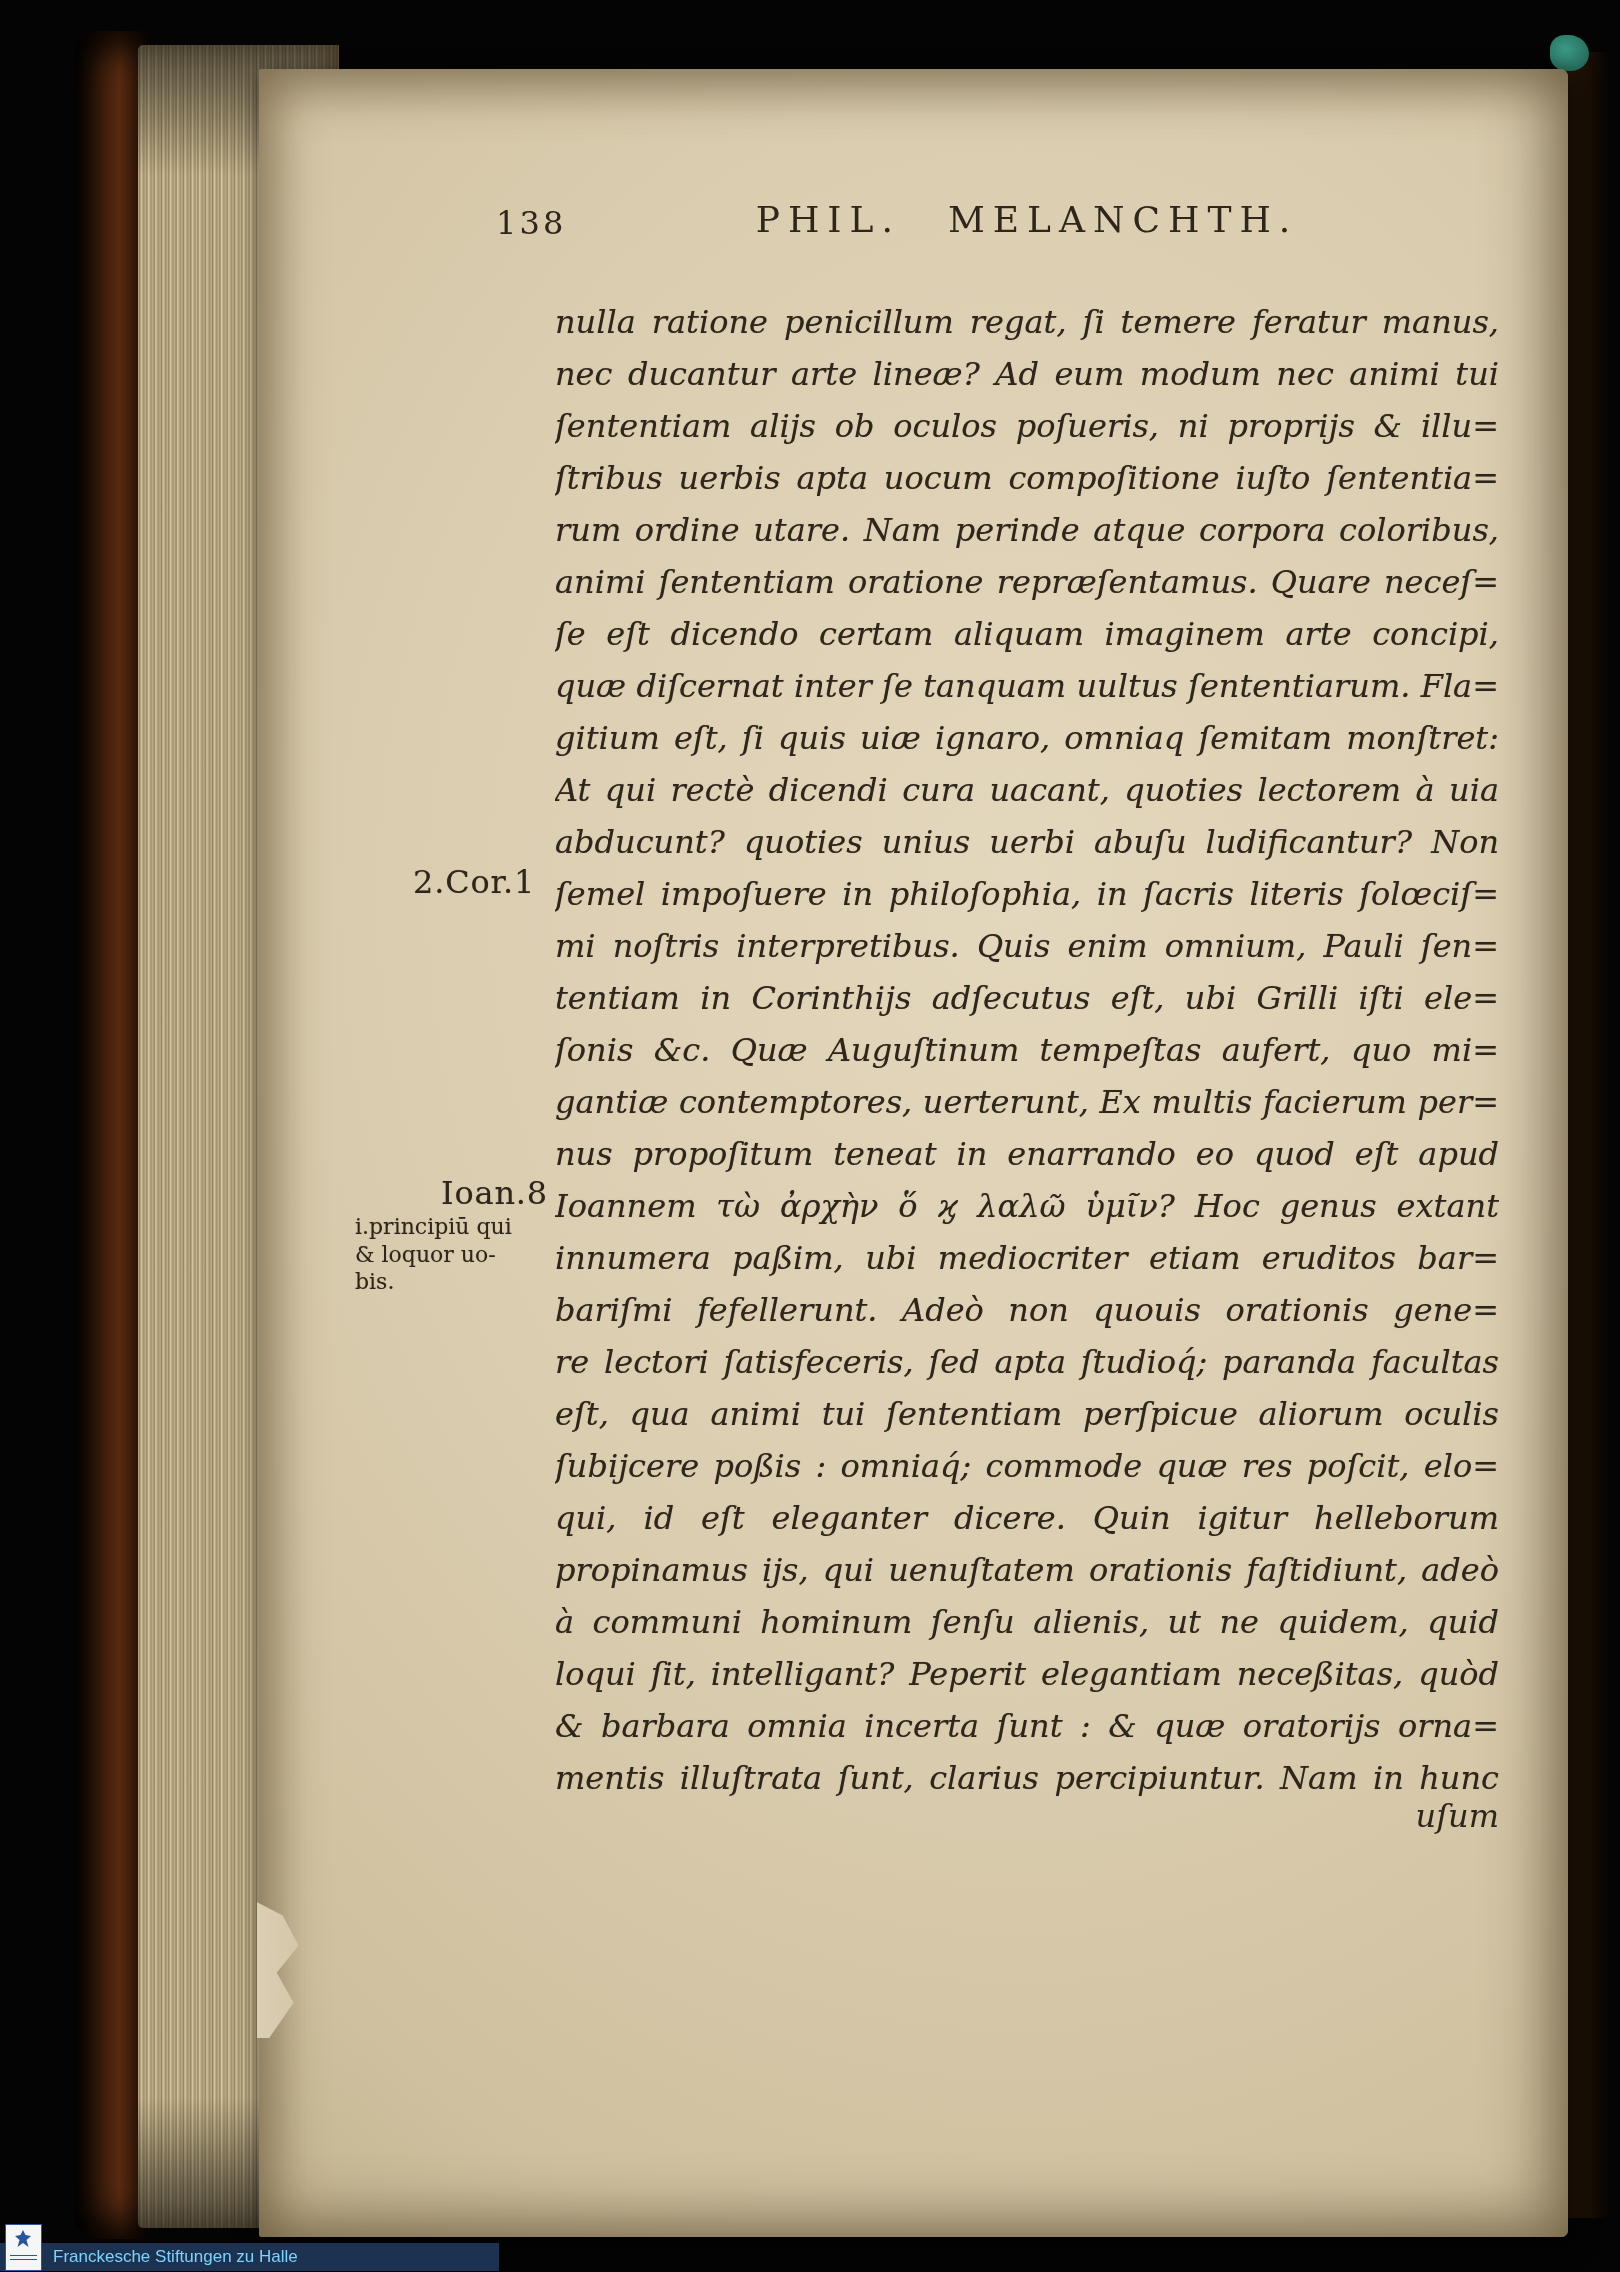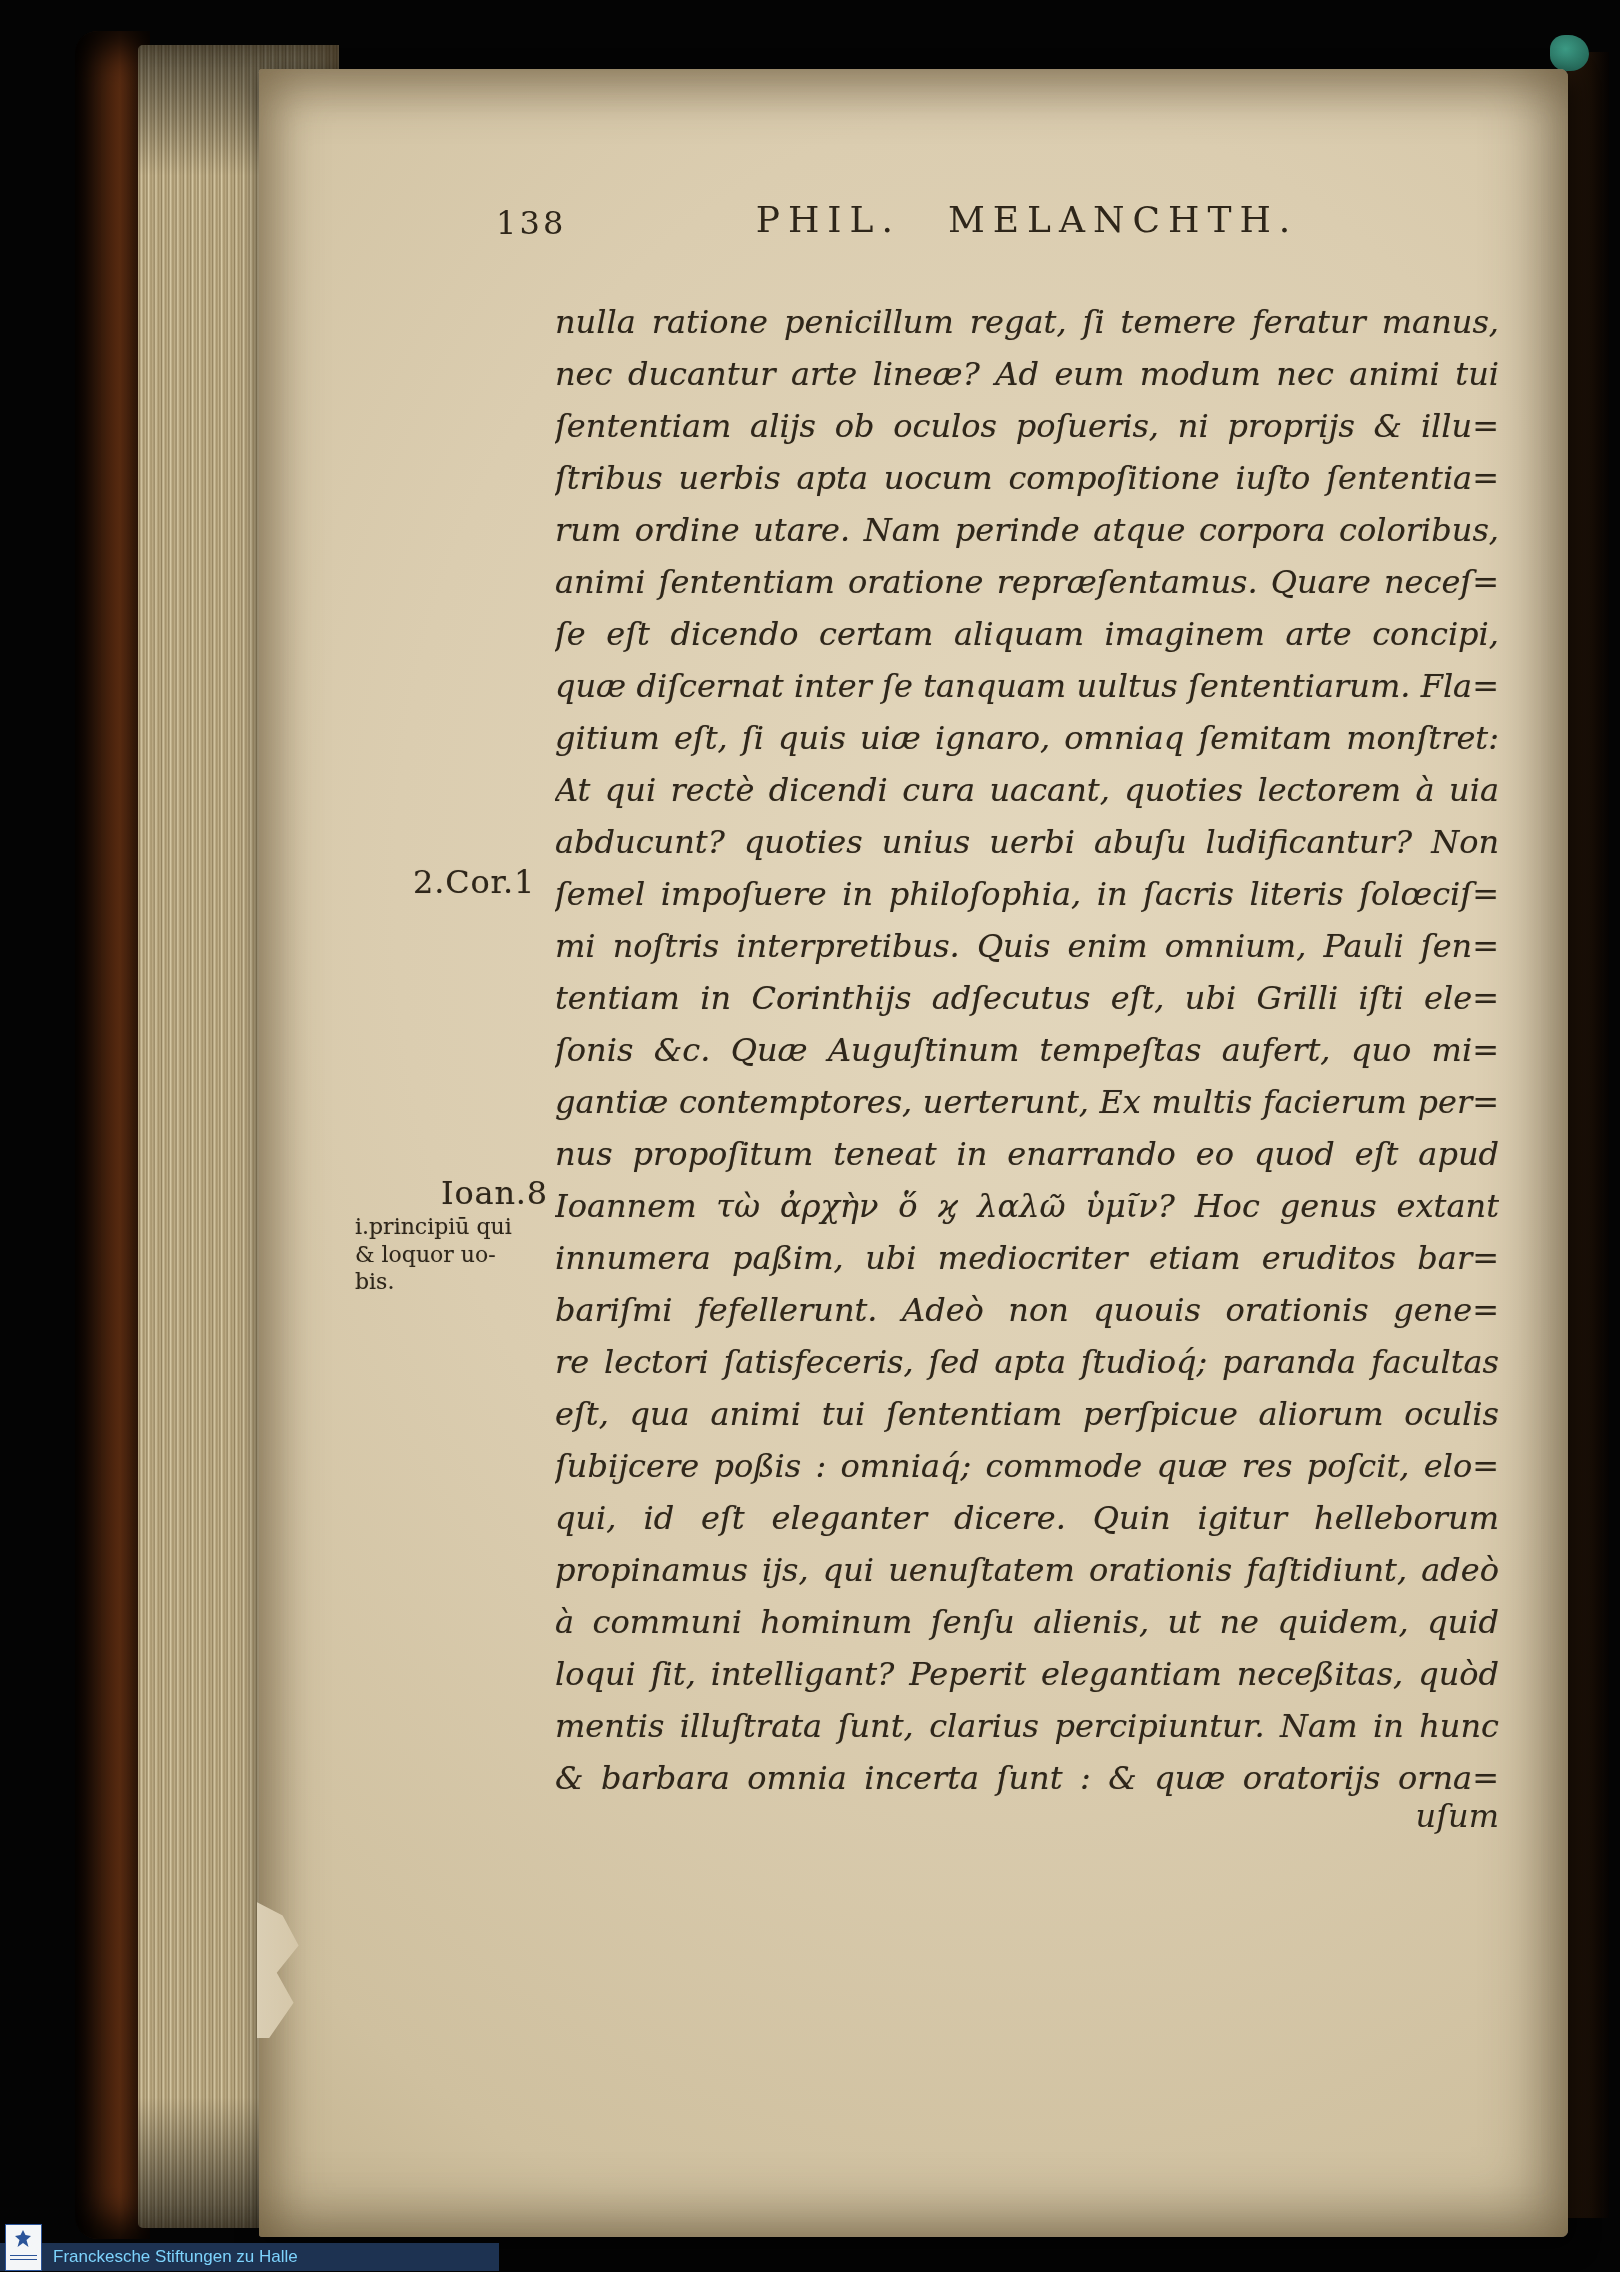--- a/index.html
+++ b/index.html
@@ -151,22 +151,22 @@
           <div class="bodyline">Ioannem τὼ ἀρχὴν ὅ ϗ λαλῶ ὑμῖν? Hoc genus extant</div>
           <div class="bodyline">innumera paßim, ubi mediocriter etiam eruditos bar=</div>
           <div class="bodyline">bariſmi fefellerunt. Adeò non quouis orationis gene=</div>
           <div class="bodyline">re lectori ſatisfeceris, ſed apta ſtudioq́; paranda facultas</div>
           <div class="bodyline">eſt, qua animi tui ſententiam perſpicue aliorum oculis</div>
           <div class="bodyline">ſubijcere poßis : omniaq́; commode quæ res poſcit, elo=</div>
           <div class="bodyline">qui, id eſt eleganter dicere. Quin igitur helleborum</div>
           <div class="bodyline">propinamus ijs, qui uenuſtatem orationis faſtidiunt, adeò</div>
           <div class="bodyline">à communi hominum ſenſu alienis, ut ne quidem, quid</div>
           <div class="bodyline">loqui ſit, intelligant? Peperit elegantiam neceßitas, quòd</div>
+          <div class="bodyline">&amp; barbara omnia incerta ſunt : &amp; quæ oratorijs orna=</div>
           <div class="bodyline">mentis illuſtrata ſunt, clarius percipiuntur. Nam in hunc</div>
-          <div class="bodyline">&amp; barbara omnia incerta ſunt : &amp; quæ oratorijs orna=</div>
         </div>
 
       <div class="catchword">uſum</div>
     </div>
   </div>
 
   <div class="footer-bar">
     <span class="attr-text">Franckesche Stiftungen zu Halle</span>
   </div>
   <div class="logo">

